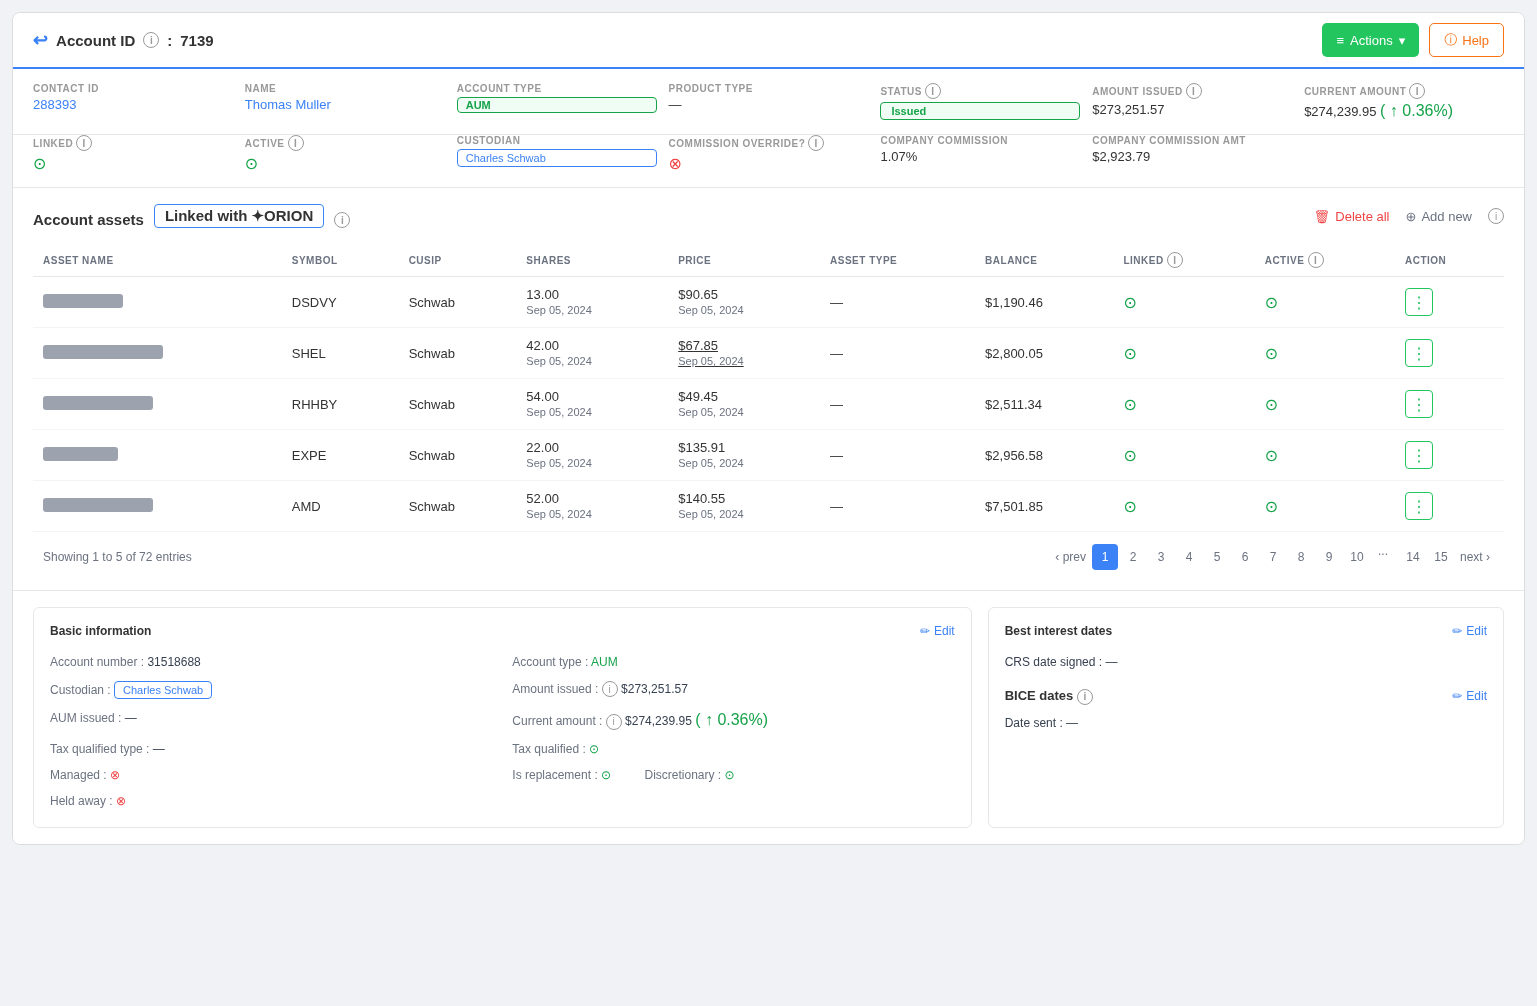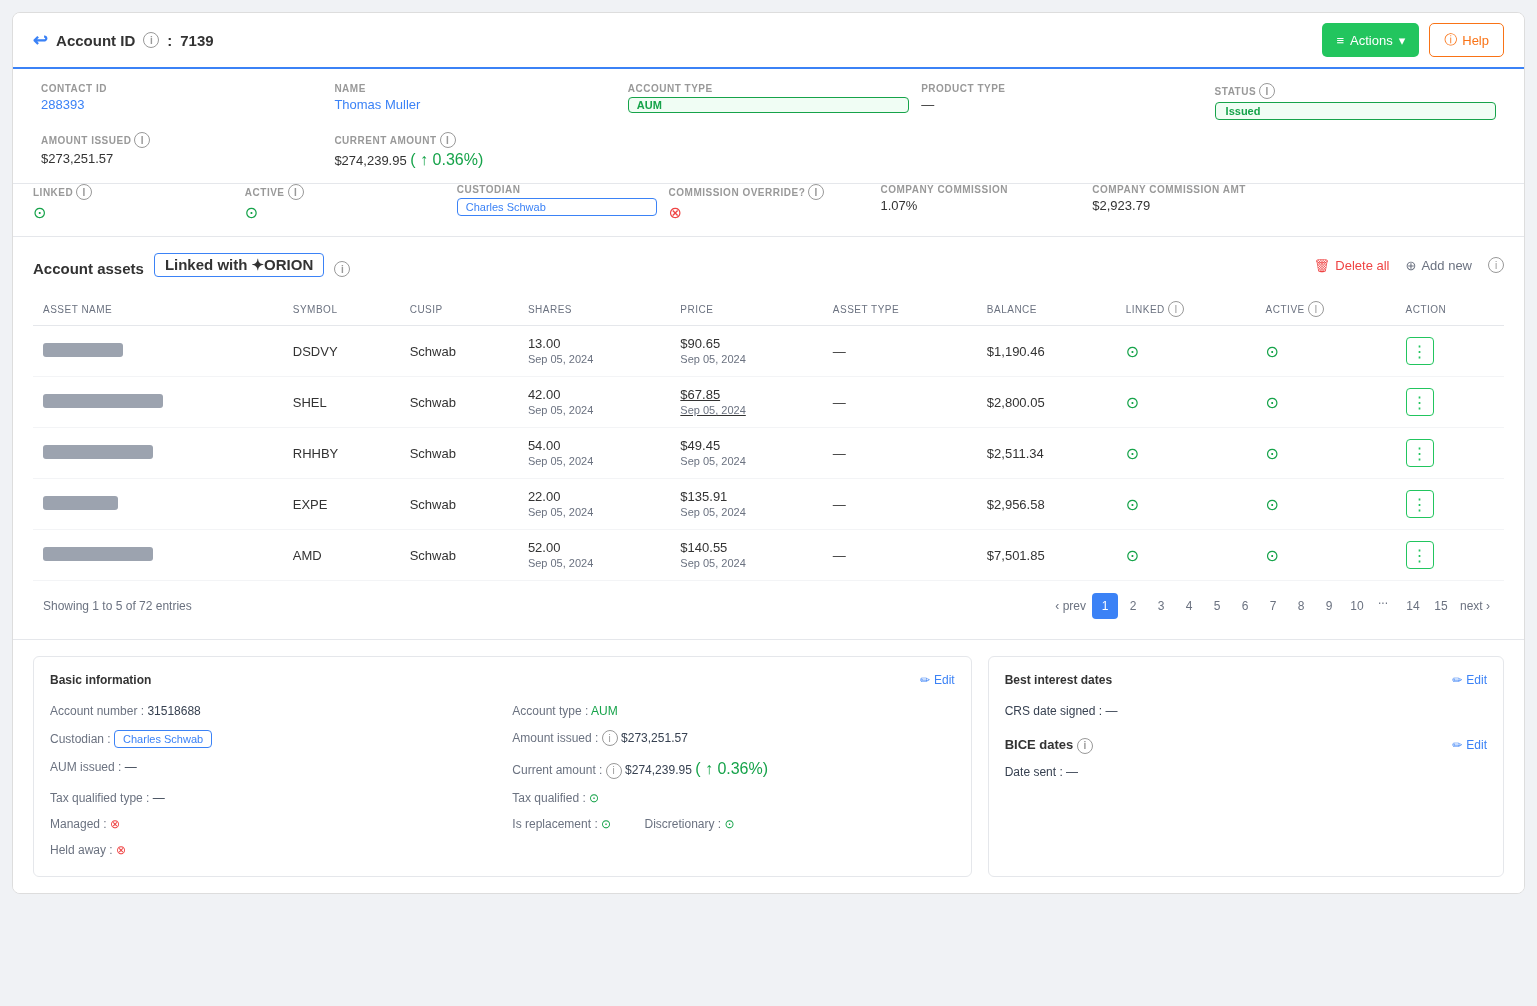--- a/index.html
+++ b/index.html
@@ -9,21 +9,21 @@
     
     .top-header { display: flex; align-items: center; justify-content: space-between; padding: 10px 20px; border-bottom: 2px solid #3b82f6; background: #fff; }
     .account-id-section { display: flex; align-items: center; gap: 8px; font-size: 15px; font-weight: 600; color: #333; }
     .back-arrow { color: #3b82f6; font-size: 18px; cursor: pointer; }
     .info-icon { display: inline-flex; align-items: center; justify-content: center; width: 16px; height: 16px; border-radius: 50%; border: 1px solid #999; color: #999; font-size: 10px; cursor: pointer; }
     .header-actions { display: flex; gap: 10px; }
     .btn-actions { background: #22c55e; color: #fff; border: none; border-radius: 5px; padding: 7px 14px; cursor: pointer; font-size: 13px; display: flex; align-items: center; gap: 6px; }
     .btn-help { background: #fff; color: #f97316; border: 1.5px solid #f97316; border-radius: 5px; padding: 7px 14px; cursor: pointer; font-size: 13px; display: flex; align-items: center; gap: 5px; }
 
     
-    .account-info-panel { padding: 14px 28px; border-bottom: 1px solid #e5e7eb; background: #fff; display: grid; grid-template-columns: repeat(5, 1fr); gap: 12px; }
+    .account-info-panel { padding: 14px 20px; border-bottom: 1px solid #e5e7eb; background: #fff; display: grid; grid-template-columns: repeat(7, 1fr); gap: 12px; }
     .info-field { display: flex; flex-direction: column; gap: 3px; }
     .field-label { font-size: 10px; font-weight: 600; color: #999; text-transform: uppercase; letter-spacing: 0.5px; display: flex; align-items: center; gap: 3px; }
     .field-value { font-size: 13px; color: #333; }
     .field-value.link { color: #3b82f6; cursor: pointer; }
     .badge-aum { background: #f0fdf4; color: #16a34a; border: 1px solid #16a34a; border-radius: 4px; padding: 1px 8px; font-size: 11px; font-weight: 600; display: inline-block; }
     .badge-issued { background: #f0fdf4; color: #16a34a; border: 1px solid #16a34a; border-radius: 4px; padding: 2px 10px; font-size: 11px; font-weight: 600; display: inline-block; }
     .badge-schwab { background: #fff; color: #3b82f6; border: 1.5px solid #3b82f6; border-radius: 4px; padding: 2px 8px; font-size: 11px; font-weight: 500; display: inline-block; }
     .check-green { color: #16a34a; font-size: 16px; }
     .cross-red { color: #ef4444; font-size: 16px; }
     .amount-up { color: #16a34a; font-size: 16px; }
@@ -33,21 +33,21 @@
     .assets-section { padding: 16px 20px; background: #fff; border-bottom: 1px solid #e5e7eb; }
     .assets-header { display: flex; align-items: center; justify-content: space-between; margin-bottom: 16px; }
     .assets-title { display: flex; align-items: flex-end; gap: 10px; font-size: 15px; font-weight: 600; }
     .linked-badge { background: #fff; color: #333; border: 1.5px solid #3b82f6; border-radius: 4px; padding: 2px 10px; font-size: 15px; display: flex; align-items: center; gap: 5px; }
     .assets-actions { display: flex; align-items: center; gap: 16px; }
     .delete-all-btn { color: #ef4444; background: none; border: none; cursor: pointer; display: flex; align-items: center; gap: 5px; font-size: 13px; }
     .add-new-btn { color: #6b7280; background: none; border: none; cursor: pointer; display: flex; align-items: center; gap: 5px; font-size: 13px; }
 
     
     .assets-table { width: 100%; border-collapse: collapse; }
-    .assets-table th { font-size: 10px; font-weight: 400; color: #6b7280; text-transform: uppercase; letter-spacing: 0.5px; padding: 8px 10px; text-align: left; border-bottom: 1px solid #e5e7eb; }
+    .assets-table th { font-size: 10px; font-weight: 700; color: #6b7280; text-transform: uppercase; letter-spacing: 0.5px; padding: 8px 10px; text-align: left; border-bottom: 1px solid #e5e7eb; }
     .assets-table td { padding: 10px 10px; border-bottom: 1px solid #f3f4f6; vertical-align: middle; }
     .action-menu-btn { width: 28px; height: 28px; border: 1.5px solid #22c55e; border-radius: 4px; background: #fff; color: #22c55e; cursor: pointer; display: flex; align-items: center; justify-content: center; font-size: 16px; }
 
     
     .pagination-row { display: flex; align-items: center; justify-content: space-between; padding: 12px 10px 4px; }
     .pagination-info { font-size: 12px; color: #6b7280; }
     .pagination-controls { display: flex; align-items: center; gap: 2px; }
     .page-btn { min-width: 26px; height: 26px; padding: 0 6px; border: none; background: none; border-radius: 4px; cursor: pointer; font-size: 12px; color: #6b7280; }
     .page-btn.active { background: #3b82f6; color: #fff; }
     .page-nav { color: #6b7280; font-size: 12px; cursor: pointer; padding: 0 4px; }

